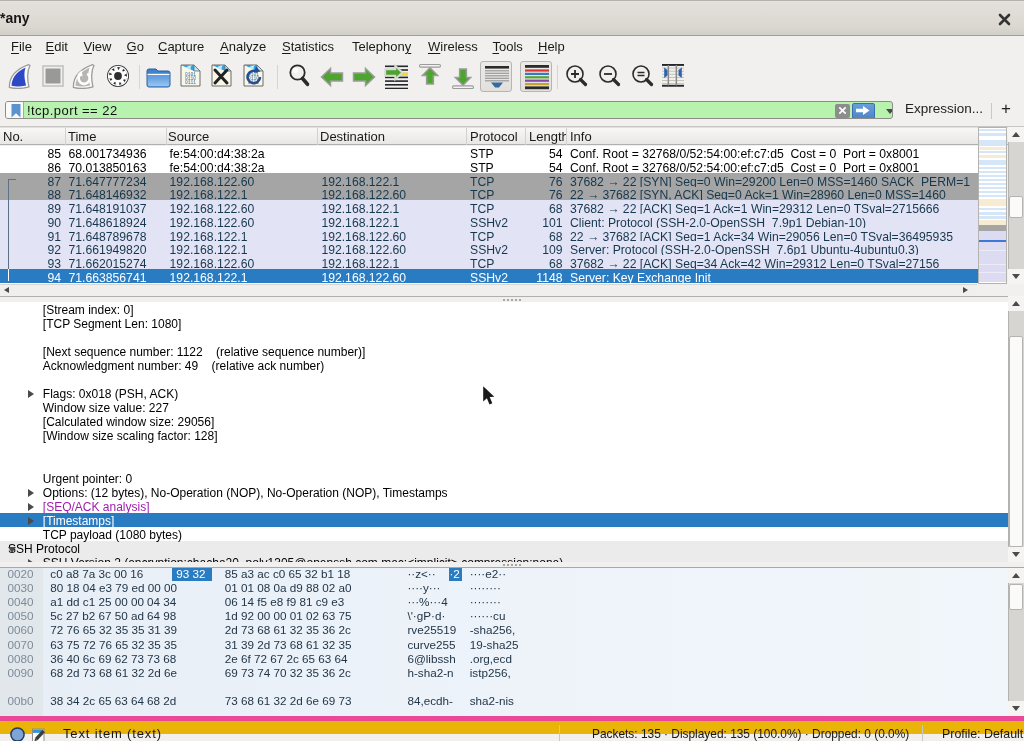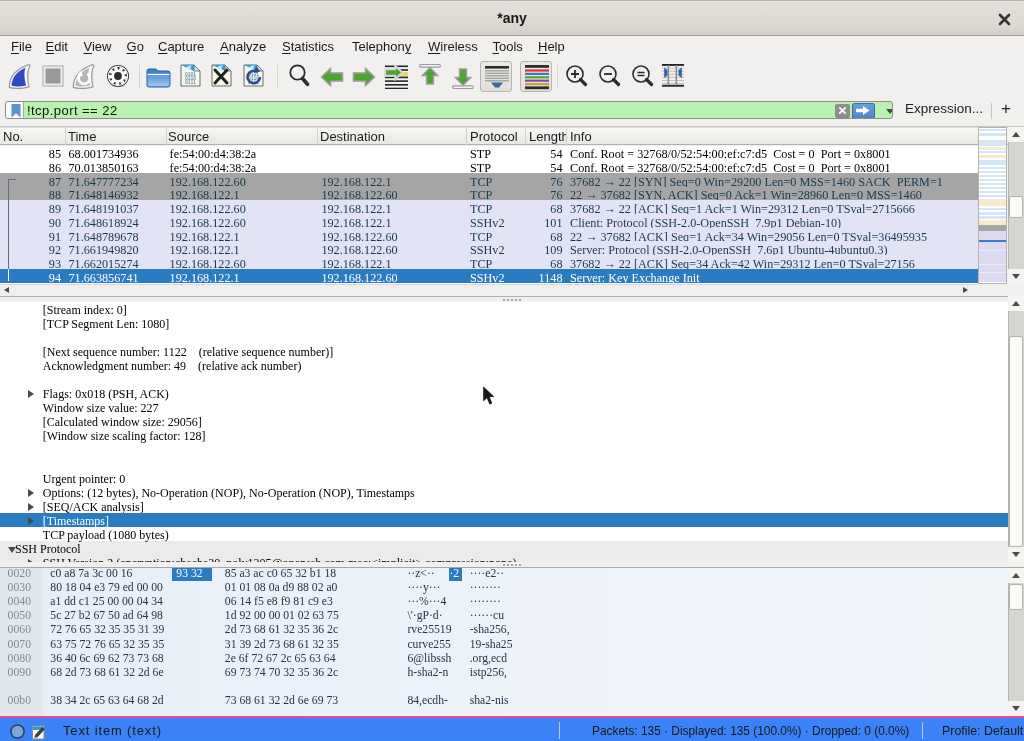--- a/index.html
+++ b/index.html
@@ -1,20 +1,20 @@
 <!DOCTYPE html>
 <html><head><meta charset="utf-8">
 <style>
 *{margin:0;padding:0;box-sizing:border-box}
 html,body{width:1024px;height:741px;overflow:hidden}
 body{font-family:"Liberation Sans",sans-serif;position:relative;background:#f1f0ee}
 .abs{position:absolute}
-.mono{font-family:Liberation Serif, serif;font-size:12px;white-space:pre}
+.mono{font-family:Liberation Sans, sans-serif;font-size:12px;white-space:pre}
 #title{position:absolute;left:0;top:0;width:1024px;height:36px;background:linear-gradient(#e4e1dc,#dbd7d1 75%,#d2cec8);border-top:1px solid #b6b2ac;border-bottom:1px solid #a29e98}
-#title .t{position:absolute;width:100%;text-align:center;top:9px;font-size:14px;font-weight:bold;color:#161616}
+#title .t{position:absolute;width:100%;top:9px;font-size:14px;font-weight:bold;color:#161616}
 #menubar{position:absolute;left:0;top:37px;width:1024px;height:22px}
 #menubar span{position:absolute;top:2px;font-size:13px;color:#1a1a1a}
 #menubar u{text-decoration:underline;text-underline-offset:2px}
 #toolbar{position:absolute;left:0;top:59px;width:1024px;height:36px}
 .tsep{position:absolute;width:1px;height:24px;background:#d7d5d1}
 .tbtn{position:absolute;border-radius:3px;border:1px solid #b7b5b1;background:linear-gradient(#eceae7,#e2e0dc)}
 #filterbar{position:absolute;left:0;top:95px;width:1024px;height:32px;border-bottom:1px solid #c8c6c2}
 #ffield{position:absolute;left:4.5px;top:6px;width:888px;height:18px;border:1px solid #8e8c88;border-radius:3px;background:#b7f2af;overflow:hidden}
 #fbook{position:absolute;left:0;top:0;width:18px;height:18px;background:#fbfafa;border-right:1px solid #a9a7a3}
 #ftext{position:absolute;left:21.5px;top:1px;font-size:13px;letter-spacing:0.45px;color:#111}
@@ -28,21 +28,21 @@
 .sb{background:#d7d5d2}
 .sbbtn{position:absolute;background:#f5f4f2}
 .sbthumb{position:absolute;background:#fafaf9;border:1px solid #b5b3b0;border-radius:2px}
 .arr{position:absolute;width:0;height:0}
 .split{position:absolute;left:0;width:1024px;background:#f1f0ee}
 .dots{position:absolute;left:503px;top:2px;width:20px;height:2px;background:repeating-linear-gradient(90deg,#a8a6a3 0 2px,transparent 2px 4px)}
 #details{position:absolute;left:0;top:302px;width:1008px;height:260px;background:#fff;overflow:hidden}
 .dline{position:absolute;left:0;width:1008px;height:14px}
 #bytes{position:absolute;left:0;top:568px;width:1008px;height:148px;background:linear-gradient(90deg,#e8eef6,#eef4fa 60%,#f1f6fb);overflow:hidden}
 .brow{position:absolute;left:0;width:1008px;height:14px;color:#223648;font-size:11.7px}
-#status{position:absolute;left:0;top:716px;width:1024px;height:25px;background:#3b82f6;border-top:2px solid #ec4899}
+#status{position:absolute;left:0;top:716px;width:1024px;height:18px;background:#eab308;border-top:5px solid #ec4899}
 #status span{position:absolute;top:5px;font-size:13px;color:#191919}
 .vsep{position:absolute;top:4px;width:1px;height:17px;background:#c9c7c3}
 </style></head>
 <body>
 <div id="title">
     <div class="t">*any</div>
 <svg class="abs" style="left:998px;top:12px" width="13" height="13" viewBox="0 0 13 13">
       <path d="M2 2 L11 11 M11 2 L2 11" stroke="#333" stroke-width="2.6" stroke-linecap="round"></path>
     </svg>
 </div>
@@ -310,27 +310,27 @@
 <div class="dline mono" style="top:43.1px;color:#000"><span class="abs" style="left:42.8px">[Next sequence number: 1122    (relative sequence number)]</span></div>
 <div class="dline mono" style="top:57.2px;color:#000"><span class="abs" style="left:42.8px">Acknowledgment number: 49    (relative ack number)</span></div>
 <div class="dline mono" style="top:85.3px;color:#000"><span class="abs" style="left:42.8px">Flags: 0x018 (PSH, ACK)</span></div>
 <div class="arr" style="left:28px;top:88.3px;border-top:4px solid transparent;border-bottom:4px solid transparent;border-left:6px solid #4a4a4a"></div>
 <div class="dline mono" style="top:99.4px;color:#000"><span class="abs" style="left:42.8px">Window size value: 227</span></div>
 <div class="dline mono" style="top:113.4px;color:#000"><span class="abs" style="left:42.8px">[Calculated window size: 29056]</span></div>
 <div class="dline mono" style="top:127.4px;color:#000"><span class="abs" style="left:42.8px">[Window size scaling factor: 128]</span></div>
 <div class="dline mono" style="top:169.6px;color:#000"><span class="abs" style="left:42.8px">Urgent pointer: 0</span></div>
 <div class="dline mono" style="top:183.6px;color:#000"><span class="abs" style="left:42.8px">Options: (12 bytes), No-Operation (NOP), No-Operation (NOP), Timestamps</span></div>
 <div class="arr" style="left:28px;top:186.6px;border-top:4px solid transparent;border-bottom:4px solid transparent;border-left:6px solid #4a4a4a"></div>
-<div class="dline mono" style="top:197.7px;color:#000000"><span class="abs" style="left:42.8px">[SEQ/ACK analysis]</span></div>
+<div class="dline mono" style="top:197.7px;color:#a21caf"><span class="abs" style="left:42.8px">[SEQ/ACK analysis]</span></div>
 <div class="arr" style="left:28px;top:200.7px;border-top:4px solid transparent;border-bottom:4px solid transparent;border-left:6px solid #4a4a4a"></div>
 <div class="abs" style="left:0;top:211.2px;width:1008px;height:14.1px;background:#2a7cc2"></div>
 <div class="dline mono" style="top:211.8px;color:#fff"><span class="abs" style="left:42.8px">[Timestamps]</span></div>
 <div class="arr" style="left:28px;top:214.8px;border-top:4px solid transparent;border-bottom:4px solid transparent;border-left:6px solid #4a4a4a"></div>
 <div class="dline mono" style="top:225.8px;color:#000"><span class="abs" style="left:42.8px">TCP payload (1080 bytes)</span></div>
-<div class="dline mono" style="top:239.9px;color:#000"><span class="abs" style="left:15px">SSH Protocol</span></div>
+<div class="dline mono" style="top:239.9px;color:#000"><span class="abs" style="left:8px">SSH Protocol</span></div>
 <div class="arr" style="left:8px;top:244.9px;border-left:4px solid transparent;border-right:4px solid transparent;border-top:6px solid #4a4a4a"></div>
 <div class="dline mono" style="top:253.9px;color:#000"><span class="abs" style="left:42.8px">SSH Version 2 (encryption:chacha20_poly1305@openssh.com mac:&lt;implicit&gt; compression:none)</span></div>
 <div class="arr" style="left:28px;top:256.9px;border-top:4px solid transparent;border-bottom:4px solid transparent;border-left:6px solid #4a4a4a"></div>
 </div>
 <div class="abs sb" style="left:1008px;top:296px;width:16px;height:266px;border-left:1px solid #b5b3b0"></div>
 <div class="sbbtn" style="left:1008px;top:296px;width:16px;height:15px"></div>
 <div class="sbbtn" style="left:1008px;top:547px;width:16px;height:15px"></div>
 <div class="arr" style="left:1012px;top:301px;border-left:4px solid transparent;border-right:4px solid transparent;border-bottom:5px solid #4c4a48"></div>
 <div class="arr" style="left:1012px;top:552px;border-left:4px solid transparent;border-right:4px solid transparent;border-top:5px solid #4c4a48"></div>
 <div class="sbthumb" style="left:1009px;top:336px;width:14px;height:211px"></div>

